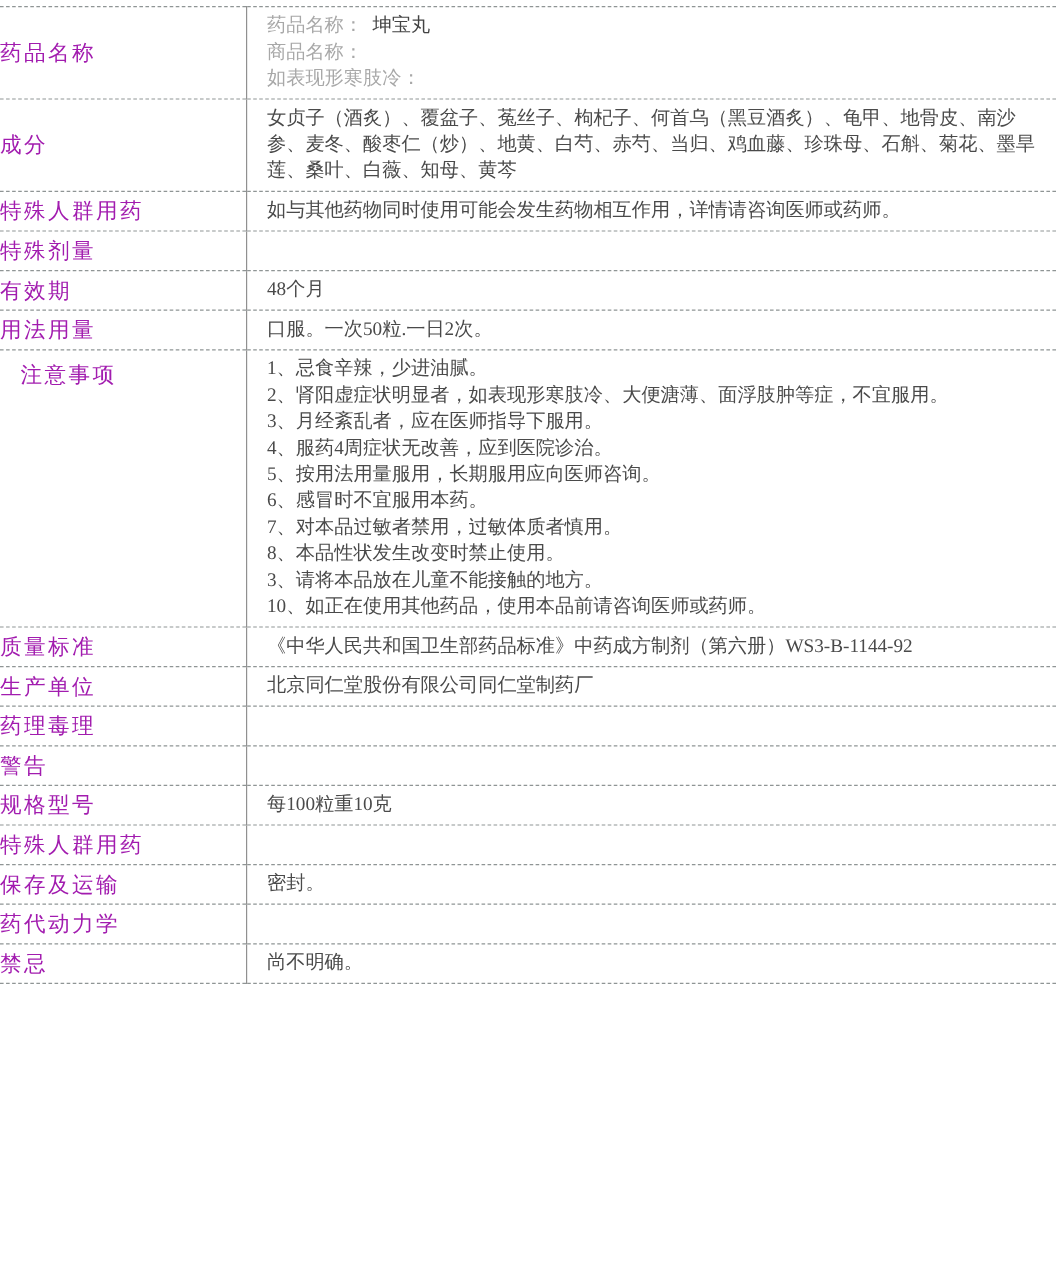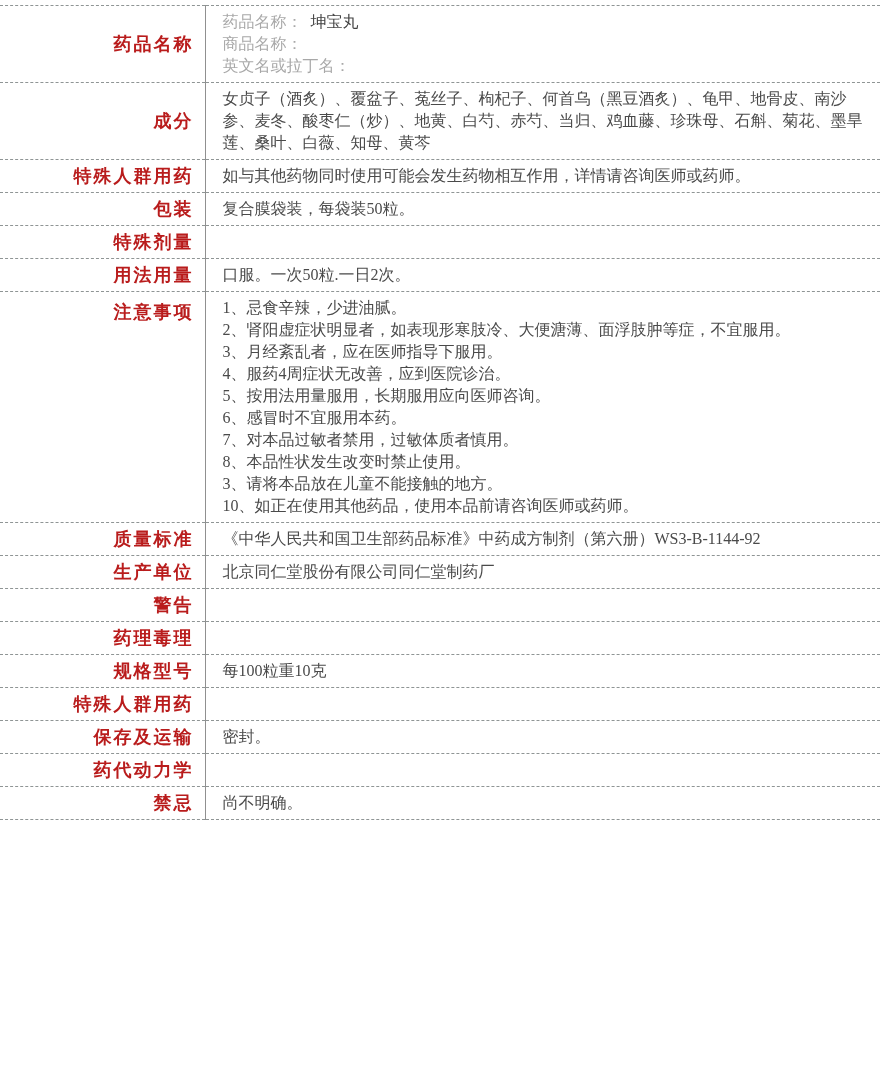--- a/index.html
+++ b/index.html
@@ -21,27 +21,27 @@
     border-top: 1px dashed #8f9595;
   }
   col.c-label { width: 205px; }
   col.c-value { width: 675px; }
   tr.drow { height: 33px; }
   tr.drow td {
     border-bottom: 1px dashed #8f9595;
     box-sizing: border-box;
   }
   td.label-cell {
-    text-align: right;
+    text-align: left;
     vertical-align: middle;
     padding: 4px 11px 4px 0;
     font-size: 18px;
-    font-weight: bold;
+    font-weight: normal;
     letter-spacing: 2px;
-    color: #b91c1c;
+    color: #a21caf;
     line-height: 24px;
   }
   td.value-cell {
     border-left: 1px solid #909090;
     vertical-align: middle;
     padding: 5px 12px 5px 17px;
     font-size: 16px;
     color: #4a4a4a;
     line-height: 22px;
     word-break: break-all;
@@ -61,45 +61,45 @@
       <col class="c-label">
       <col class="c-value">
     </colgroup>
 
   <tbody>
       <tr class="drow">
     <td class="label-cell">药品名称</td>
     <td class="value-cell">
       <div class="nb-line"><span class="field-label">药品名称：</span><span class="field-value">坤宝丸</span></div>
       <div class="nb-line"><span class="field-label">商品名称：</span><span class="field-value"></span></div>
-      <div class="nb-line"><span class="field-label">英文名或拉丁名：</span><span class="field-value"></span></div>
+      <div class="nb-line"><span class="field-label">如表现形寒肢冷：</span><span class="field-value"></span></div>
     </td>
   </tr>
 
 
   <tr class="drow">
     <td class="label-cell">成分</td>
     <td class="value-cell">女贞子（酒炙）、覆盆子、菟丝子、枸杞子、何首乌（黑豆酒炙）、龟甲、地骨皮、南沙参、麦冬、酸枣仁（炒）、地黄、白芍、赤芍、当归、鸡血藤、珍珠母、石斛、菊花、墨旱莲、桑叶、白薇、知母、黄芩</td>
   </tr>
 
   <tr class="drow">
     <td class="label-cell">特殊人群用药</td>
     <td class="value-cell">如与其他药物同时使用可能会发生药物相互作用，详情请咨询医师或药师。</td>
   </tr>
 
-  <tr class="drow">
-    <td class="label-cell">包装</td>
-    <td class="value-cell">复合膜袋装，每袋装50粒。</td>
-  </tr>
 
   <tr class="drow">
     <td class="label-cell">特殊剂量</td>
     <td class="value-cell"></td>
   </tr>
 
+  <tr class="drow">
+    <td class="label-cell">有效期</td>
+    <td class="value-cell">48个月</td>
+  </tr>
 
   <tr class="drow">
     <td class="label-cell">用法用量</td>
     <td class="value-cell">口服。一次50粒.一日2次。</td>
   </tr>
 
   <tr class="drow notes-row">
     <td class="label-cell">注意事项</td>
     <td class="value-cell">
       <div class="note-line">1、忌食辛辣，少进油腻。</div>
@@ -120,26 +120,26 @@
     <td class="label-cell">质量标准</td>
     <td class="value-cell">《中华人民共和国卫生部药品标准》中药成方制剂（第六册）WS3-B-1144-92</td>
   </tr>
 
   <tr class="drow">
     <td class="label-cell">生产单位</td>
     <td class="value-cell">北京同仁堂股份有限公司同仁堂制药厂</td>
   </tr>
 
   <tr class="drow">
-    <td class="label-cell">警告</td>
+    <td class="label-cell">药理毒理</td>
     <td class="value-cell"></td>
   </tr>
 
   <tr class="drow">
-    <td class="label-cell">药理毒理</td>
+    <td class="label-cell">警告</td>
     <td class="value-cell"></td>
   </tr>
 
   <tr class="drow">
     <td class="label-cell">规格型号</td>
     <td class="value-cell">每100粒重10克</td>
   </tr>
 
   <tr class="drow">
     <td class="label-cell">特殊人群用药</td>

